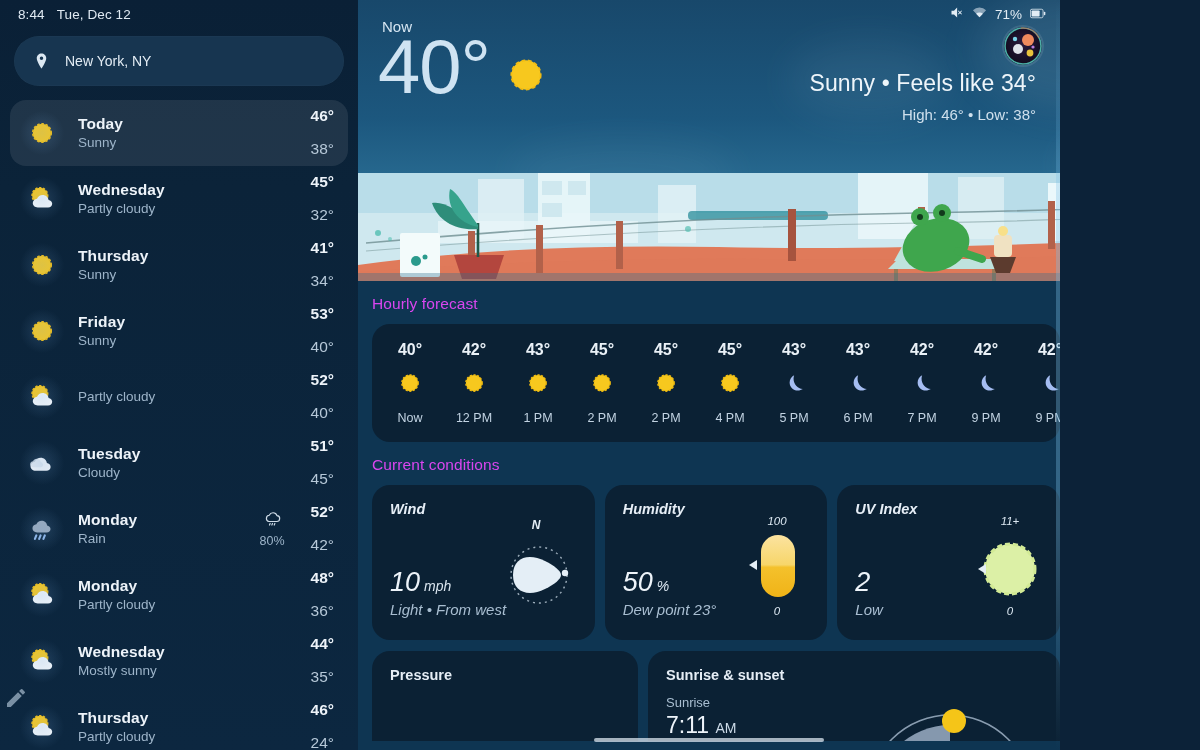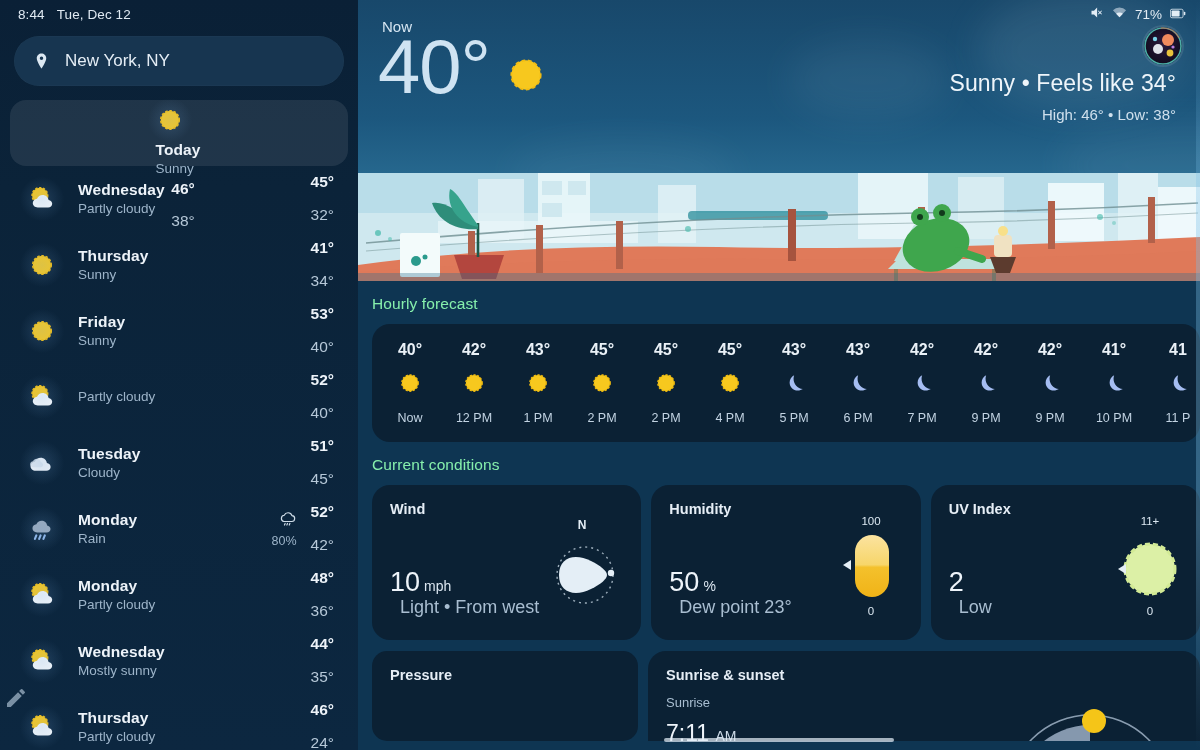--- a/index.html
+++ b/index.html
@@ -3,61 +3,61 @@
 <meta charset="utf-8">
 <style>
   * { margin:0; padding:0; box-sizing:border-box; }
   html,body { width:1200px; height:750px; overflow:hidden; }
   body {
     font-family:"Liberation Sans", sans-serif;
     background:#0c2238;
     color:#e8f0f7;
     -webkit-font-smoothing:antialiased;
   }
-  .screen { position:relative; width:1200px; height:750px; display:flex; }
+  .screen { position:relative; width:1060px; height:750px; display:flex; }
 
   
   .sidebar {
     width:358px; height:750px; flex:0 0 358px;
     background:linear-gradient(180deg,#0a2036 0%,#0b2339 25%,#0c2740 100%);
     position:relative; overflow:hidden;
   }
   .statusbar {
     height:28px; display:flex; align-items:center;
     padding:0 0 0 18px; gap:12px;
     font-size:13.5px; color:#dfe9f2; letter-spacing:.1px;
   }
   .statusbar .time { font-weight:400; }
   .searchbar {
     margin:8px 14px 0 14px; height:50px; border-radius:26px;
     background:#173550; display:flex; align-items:center; padding:0 18px; gap:14px;
     box-shadow:inset 0 0 0 0.5px rgba(255,255,255,.04);
   }
-  .searchbar .q { font-size:17px; color:#e4edf5; font-weight:400; }
+  .searchbar .q { font-size:14px; color:#e4edf5; font-weight:400; }
   .pin { width:19px; height:19px; flex:0 0 19px; }
 
   .daylist { margin-top:14px; padding:0 10px 0 10px; position:relative; }
   .dayrow {
     display:flex; align-items:center; height:66px; padding:0 14px 0 12px;
     border-radius:16px; position:relative;
   }
-  .dayrow.active { background:rgba(255,255,255,.085);flex-direction:column; }
+  .dayrow.active { background:rgba(255,255,255,.085); }
   .dayicon {
     width:40px; height:40px; flex:0 0 40px; margin-right:16px;
     position:relative; display:flex; align-items:center; justify-content:center;
   }
   .glow { position:absolute; inset:-3px; border-radius:50%;
     background:radial-gradient(circle, rgba(120,170,220,.20) 0%, rgba(120,170,220,0) 68%); }
   .daytext { flex:1 1 auto; min-width:0; }
   .dayname { font-size:15.5px; font-weight:700; color:#edf3f9; line-height:1.25; letter-spacing:.1px; }
   .daydesc { font-size:13.5px; color:#9db4c9; line-height:1.35; margin-top:1px; font-weight:400; }
   .daytemps { text-align:right; flex:0 0 auto; margin-left:10px; }
   .thi { font-size:15.5px; font-weight:700; color:#edf3f9; line-height:1.25; }
   .tlo { font-size:15.5px; font-weight:400; color:#b6c8d8; line-height:1.35; margin-top:13px; }
-  .precip { text-align:right; margin-right:4px; flex:0 0 auto; }
+  .precip { text-align:center; margin-right:16px; flex:0 0 auto; }
   .precip .pct { font-size:12.5px; color:#9db4c9; margin-top:1px; }
 
   .edit-pencil { position:absolute; left:4px; bottom:40px; width:24px; height:24px; opacity:.75; }
 
   
   .main {
     flex:1 1 auto; height:750px; position:relative;
     background:#0e3552; overflow:hidden;
   }
   .hero {
@@ -78,52 +78,52 @@
 
   .avatar {
     position:absolute; right:18px; top:27px; width:38px; height:38px; border-radius:50%;
     overflow:hidden; box-shadow:0 0 0 2px rgba(255,255,255,.10);
   }
 
   .illus { position:absolute; left:0; right:0; bottom:0; height:108px; overflow:hidden; }
 
   
   .content { position:relative; background:#0e3552; height:469px; padding:0; }
-  .sec-title { font-size:15.5px; color:#86efac; font-weight:400; padding:14px 17px 11px 14px; letter-spacing:.1px; }
+  .sec-title { font-size:15.5px; color:#d946ef; font-weight:400; padding:14px 17px 11px 14px; letter-spacing:.1px; }
 
   .hourly-card {
     margin:0 0 0 14px; height:118px; border-radius:18px;
     background:#0b2134; overflow:hidden; position:relative;
   }
   .hourly-strip { display:flex; height:100%; align-items:center; padding:0 6px; }
   .hour {
     flex:0 0 64px; text-align:center; display:flex; flex-direction:column;
     align-items:center; justify-content:center; gap:9px;
   }
   .hour .t { font-size:16px; font-weight:700; color:#eaf1f7; }
   .hour .lbl { font-size:12.5px; color:#c2d3e2; }
 
   .cards-grid { display:flex; gap:10px; padding:0 0 0 14px; margin-top:0; }
   .cond-card {
     flex:1 1 0; height:155px; border-radius:18px; background:#0b2134;
-    padding:16px 18px; position:relative; overflow:hidden;
+    padding:16px 18px; position:relative; overflow:hidden;font-style:italic;
   }
   .cc-title { font-size:14.5px; font-weight:700; color:#e6eef6; }
   .cc-main { position:absolute; left:18px; bottom:44px; display:flex; align-items:baseline; }
   .cc-val { font-size:27px; font-weight:400; color:#eef4fa; line-height:1; }
   .cc-unit { font-size:14px; color:#dbe6f0; margin-left:4px; }
-  .cc-sub { position:absolute; left:28px; bottom:22px; font-size:18px; color:#a9bed1; }
+  .cc-sub { position:absolute; left:18px; bottom:22px; font-size:15px; color:#a9bed1; }
   .cc-gfx { position:absolute; right:16px; top:26px; width:86px; height:110px; }
 
   .bottom-grid { display:flex; gap:10px; padding:0 0 0 14px; margin-top:11px; }
   .bcard { height:90px; border-radius:18px 18px 0 0; background:#0b2134; padding:16px 18px; position:relative; overflow:hidden; }
-  .bcard.pressure { flex:0 0 266px;border-radius:15px; }
+  .bcard.pressure { flex:0 0 266px; }
   .bcard.sun { flex:1 1 auto; }
   .sun-sub { font-size:13px; color:#a9bed1; margin-top:12px; }
-  .sun-time { font-size:23px; color:#eef4fa; margin-top:10px; }
+  .sun-time { font-size:23px; color:#eef4fa; margin-top:2px; }
   .sun-time .ampm { font-size:14px; color:#cddbe8; }
 
   .sunarc { position:absolute; right:12px; bottom:-58px; width:190px; height:120px; }
 
   .navhandle {
     position:absolute; left:50%; transform:translateX(-50%); bottom:8px;
     width:230px; height:4px; border-radius:2px; background:rgba(225,235,245,.72);
     z-index:30;
   }
   .scroll-edge { position:absolute; right:0; top:0; width:4px; height:750px;

